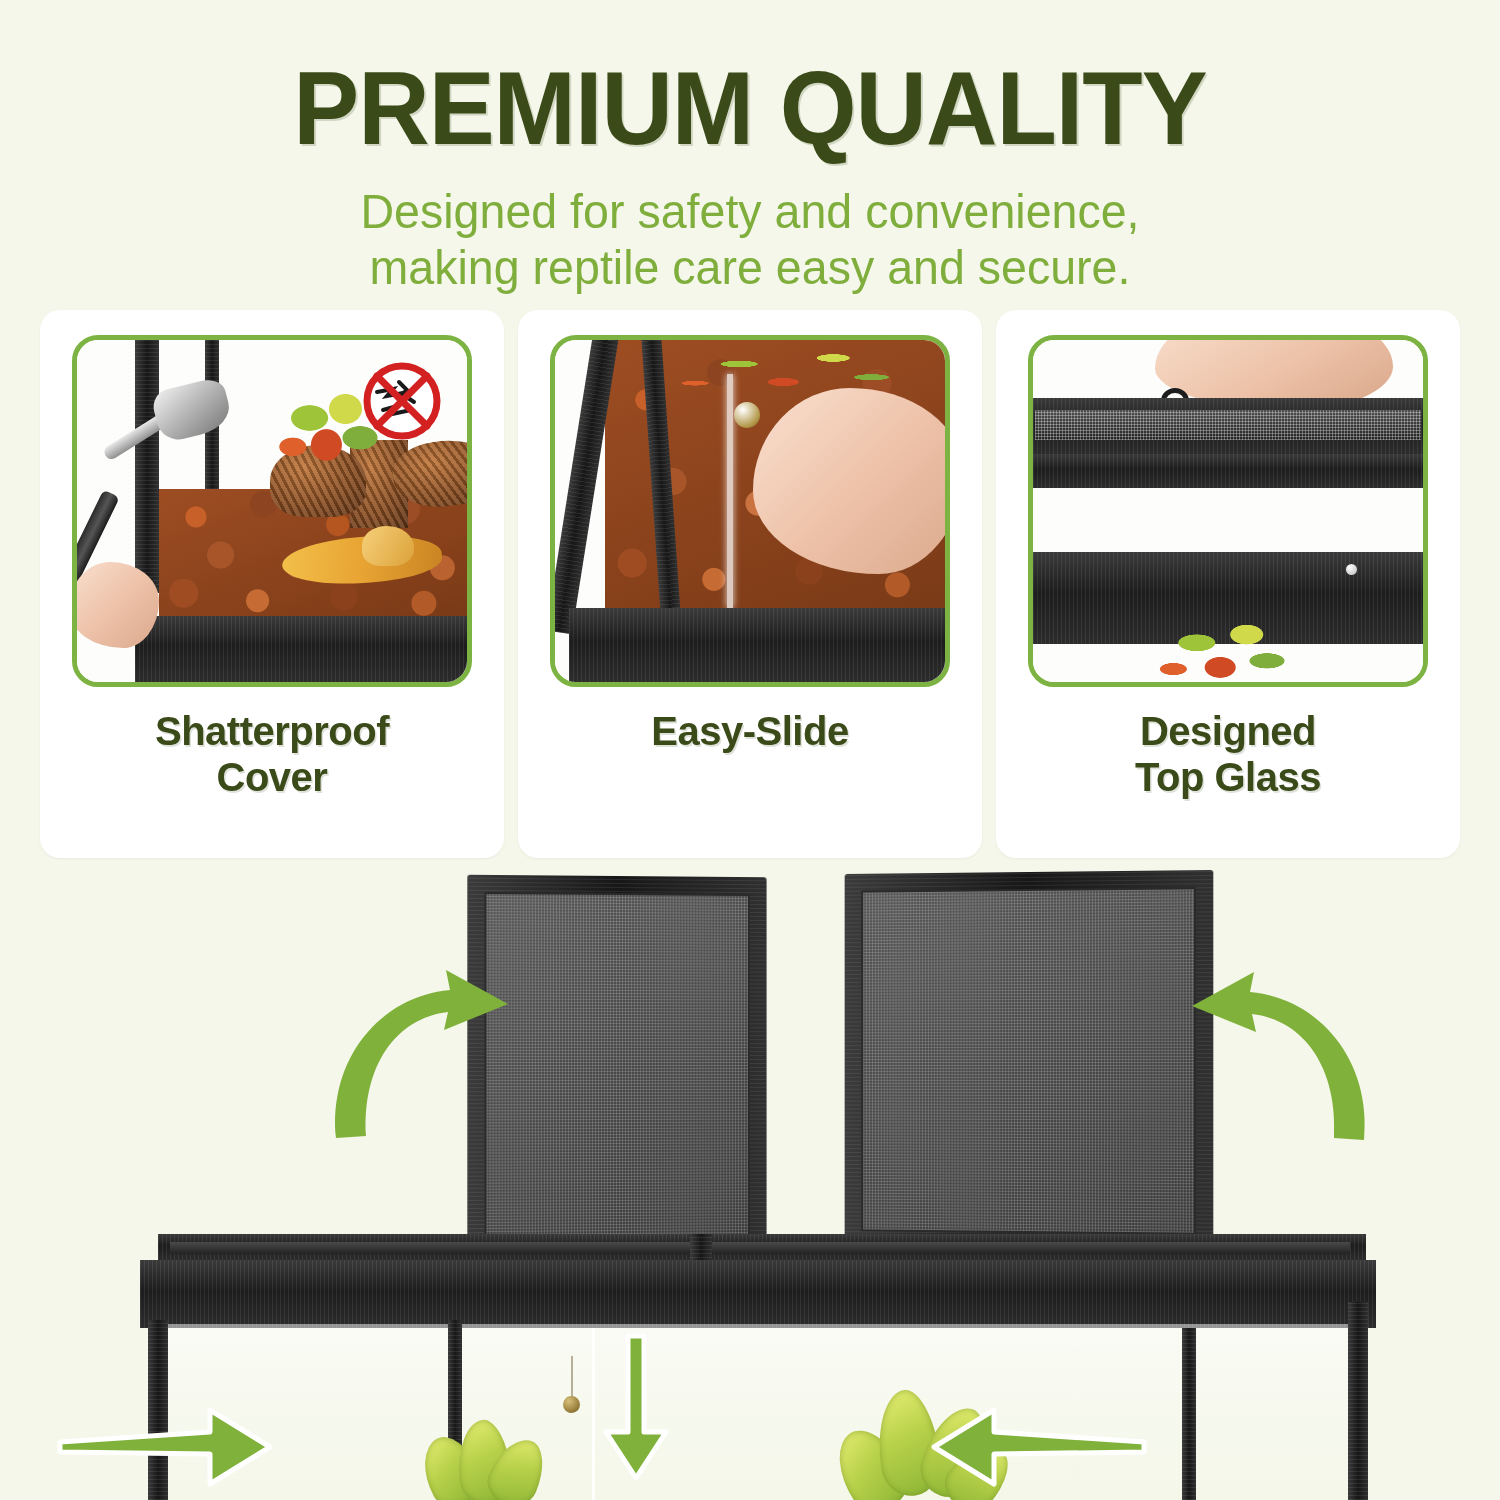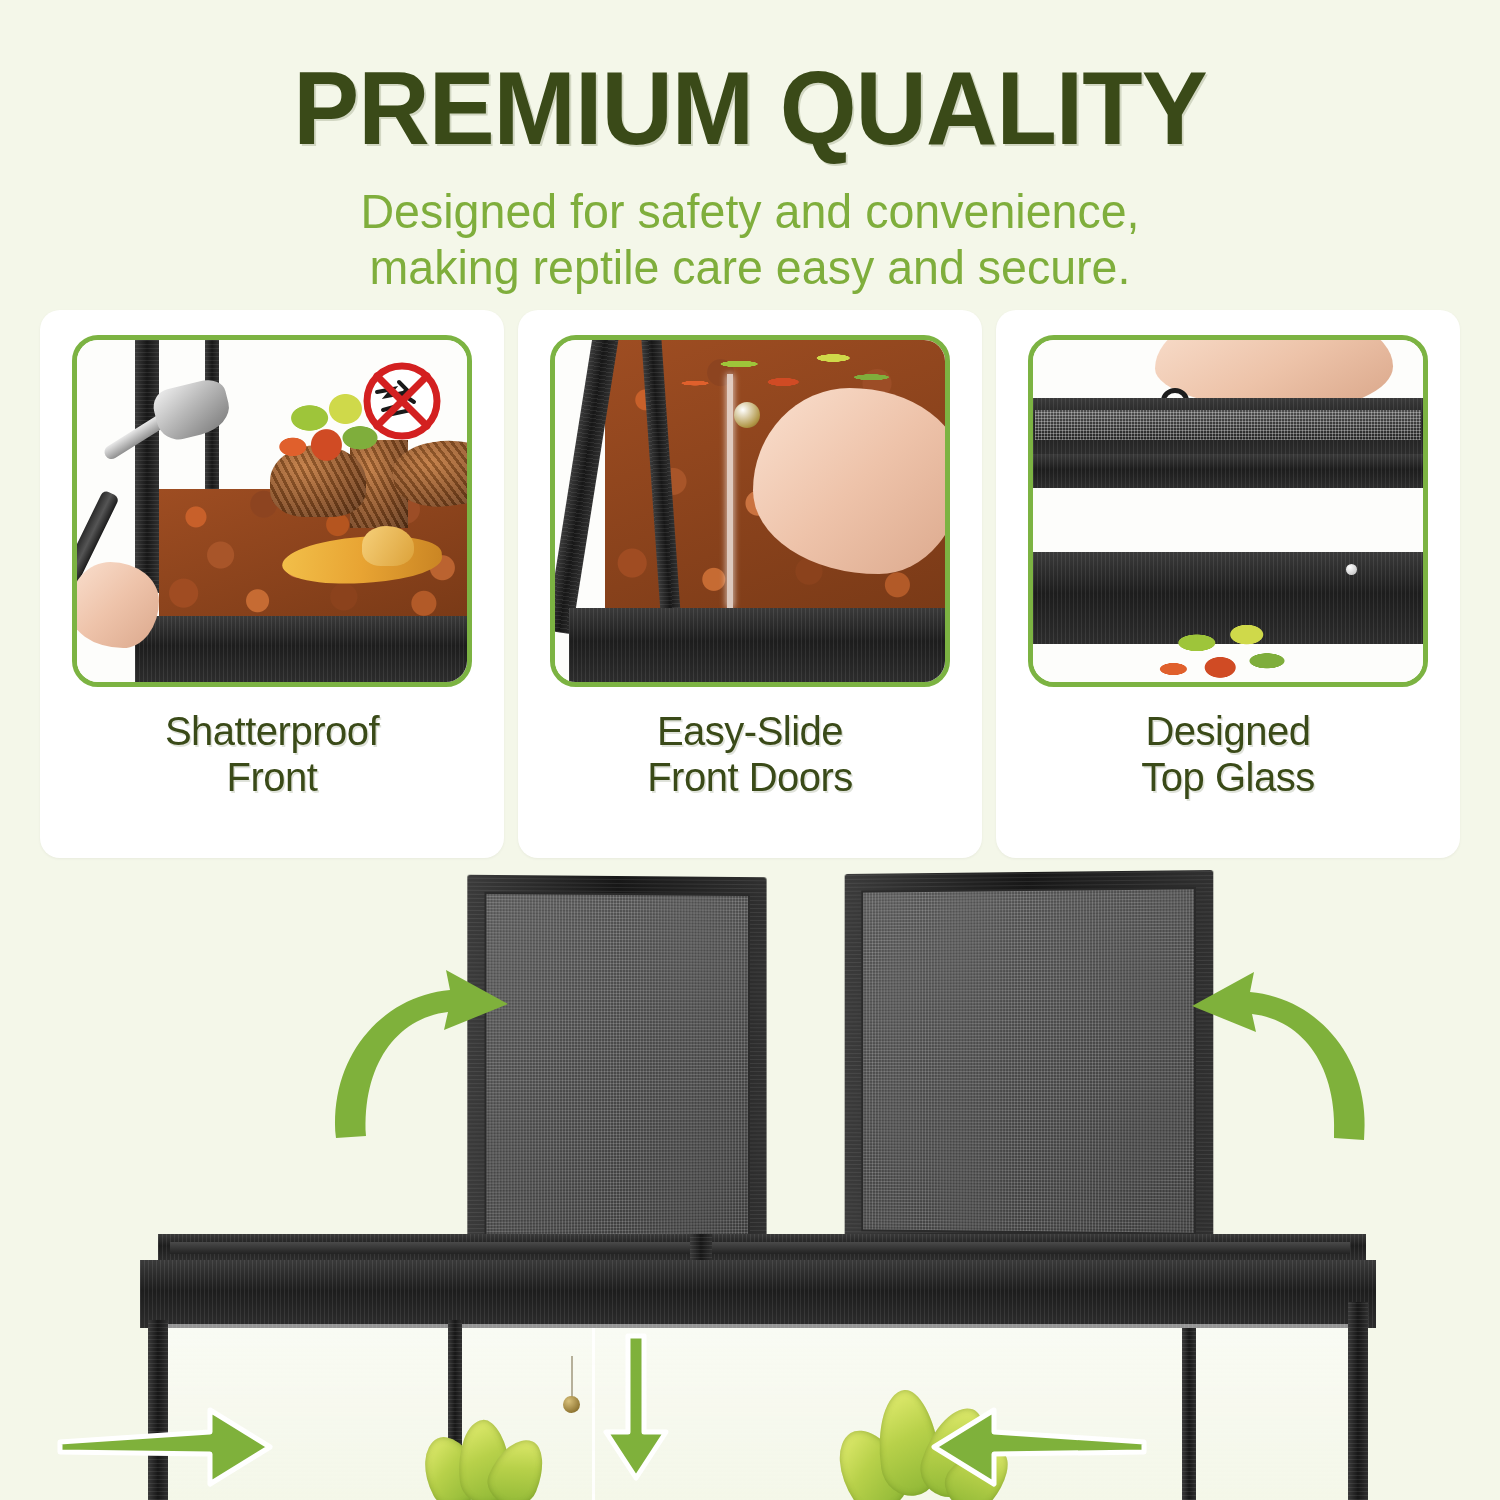--- a/index.html
+++ b/index.html
@@ -64,21 +64,21 @@
     border: 5px solid #7cb342;
     border-radius: 26px;
     overflow: hidden;
     background: #fdfdfb;
   }
   .card-label {
     margin-top: 22px;
     text-align: center;
     font-size: 40px;
     line-height: 1.14;
-    font-weight: 400;
+    font-weight: 700;
     color: #3a4a18;
     letter-spacing: -0.5px;
     text-shadow: 1.5px 1.5px 0 rgba(58,74,24,0.16);
   }
   .card-label .ln { display: block; }
 
   
   .wood {
     background:
       repeating-linear-gradient(90deg,
@@ -306,39 +306,38 @@
           <path d="M18 34 L34 31 L28 38 L44 35" stroke="#1a1a1a" stroke-width="4" fill="none" stroke-linecap="round"></path>
           <path d="M40 24 L48 32 L43 36 L55 44" stroke="#1a1a1a" stroke-width="4" fill="none" stroke-linecap="round"></path>
           <path d="M24 52 L38 48 L33 56 L52 52" stroke="#1a1a1a" stroke-width="4" fill="none" stroke-linecap="round"></path>
           <line x1="18" y1="18" x2="68" y2="68" stroke="#d32020" stroke-width="7" stroke-linecap="round"></line>
           <line x1="68" y1="18" x2="18" y2="68" stroke="#d32020" stroke-width="7" stroke-linecap="round"></line>
         </svg>
       </div>
     </div>
     <div class="card-label">
       <span class="ln">Shatterproof</span>
-      <span class="ln">Front</span>
+      <span class="ln">Cover</span>
     </div>
   </div>
 
   <div class="card">
     <div class="photo-frame">
       <div class="c2-bgwhite"></div>
       <div class="c2-substrate chips"></div>
       <div class="c2-top leafy"></div>
       <div class="c2-diagA woodv"></div>
       <div class="c2-diagB woodv"></div>
       <div class="c2-glass"></div>
       <div class="c2-knob"></div>
       <div class="c2-hand hand"></div>
       <div class="c2-rail wood"></div>
     </div>
     <div class="card-label">
       <span class="ln">Easy-Slide</span>
-      <span class="ln">Front Doors</span>
     </div>
   </div>
 
   <div class="card">
     <div class="photo-frame">
       <div class="c3-white"></div>
       <div class="c3-hand"></div>
       <div class="c3-ring"></div>
       <div class="c3-bar1 wood"></div>
       <div class="c3-mesh"></div>

